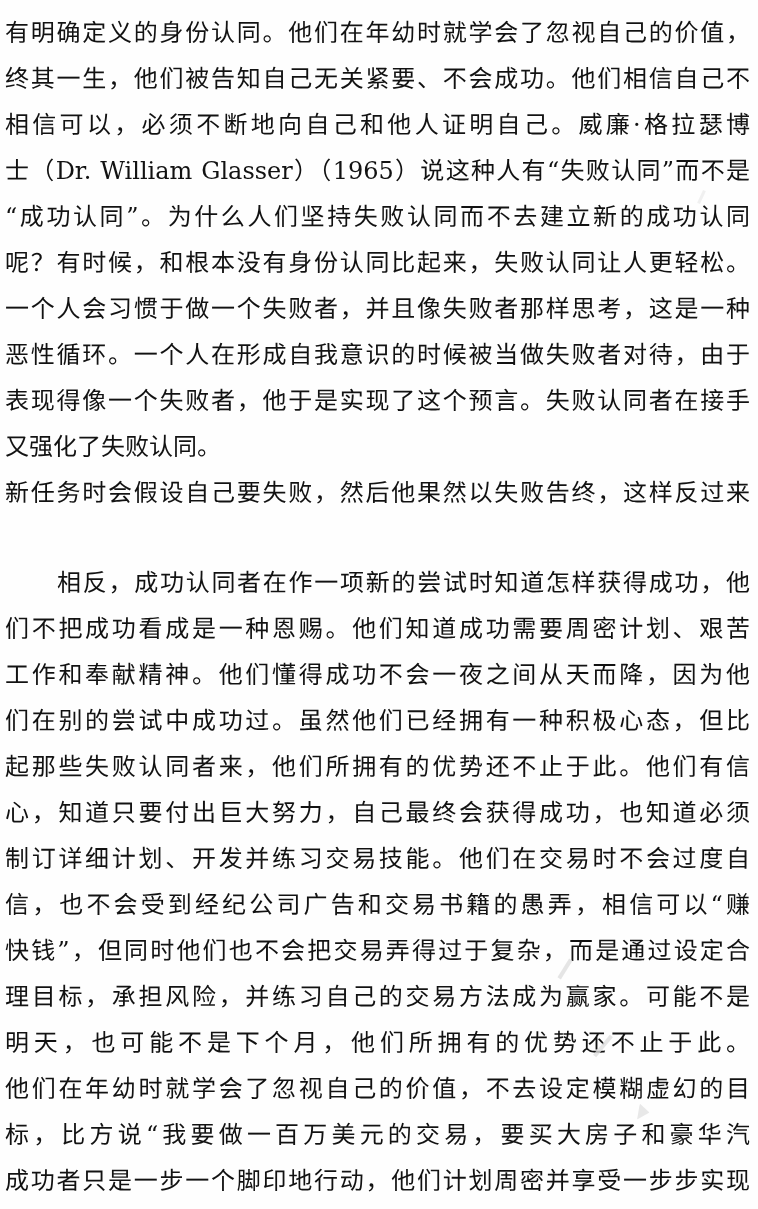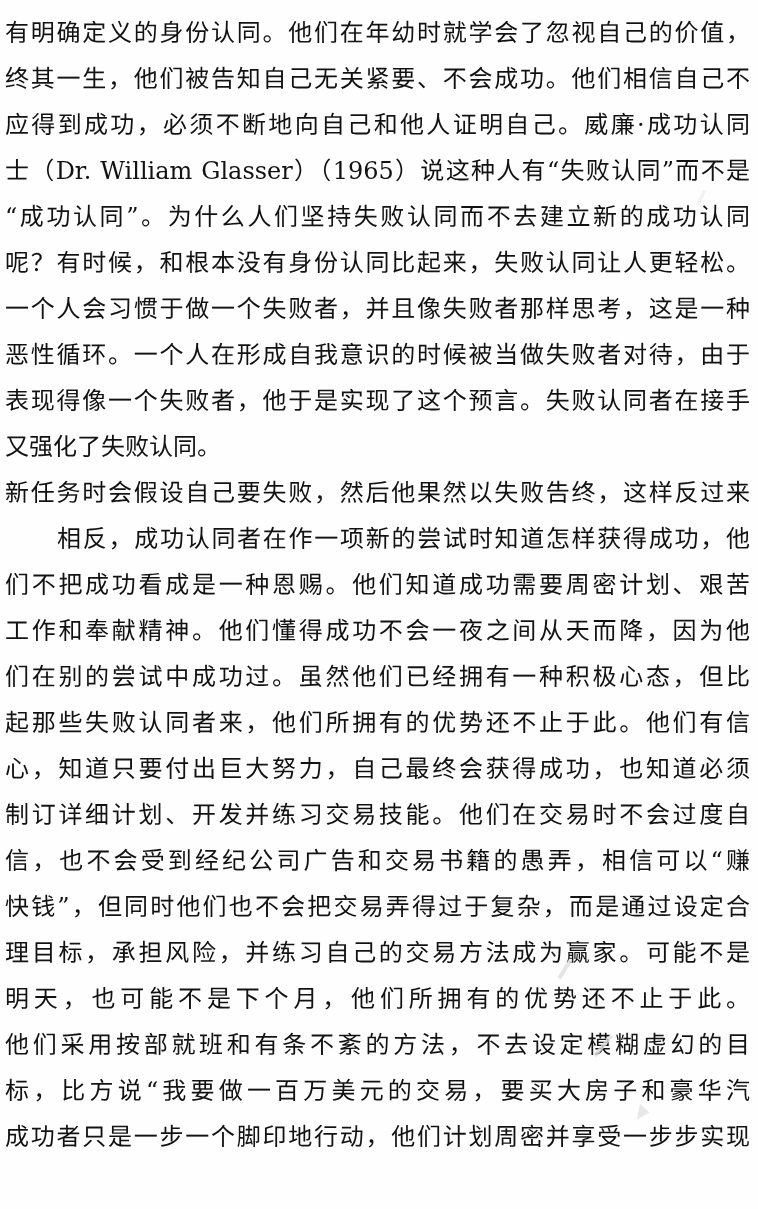--- a/index.html
+++ b/index.html
@@ -25,20 +25,21 @@
   }
   .line {
     height: 46px;
     white-space: nowrap;
     text-align: justify;
     text-align-last: justify;
     overflow: hidden;
   }
   .line.indent {
     padding-left: 52px;
+    margin-top: 44px;
   }
   .line.short-last {
     text-align-last: left;
   }
   
   .artifact {
     position: absolute;
     background: #dedede;
     opacity: 0.8;
     pointer-events: none;
@@ -49,41 +50,41 @@
                  clip-path: polygon(0 0, 100% 35%, 20% 100%); background: #e2e2e2; }
   .artifact.a4 { left: 700px; top: 190px;  width: 3px;  height: 14px; transform: rotate(25deg); background:#ececec; }
 </style>
 </head>
 <body>
 
 <div class="page">
   <div class="page-text">
       <div class="line">有明确定义的身份认同。他们在年幼时就学会了忽视自己的价值，</div>
       <div class="line">终其一生，他们被告知自己无关紧要、不会成功。他们相信自己不</div>
-      <div class="line">应得到成功，必须不断地向自己和他人证明自己。威廉·成功认同</div>
+      <div class="line">相信可以，必须不断地向自己和他人证明自己。威廉·格拉瑟博</div>
       <div class="line">士（Dr. William Glasser）（1965）说这种人有“失败认同”而不是</div>
       <div class="line">“成功认同”。为什么人们坚持失败认同而不去建立新的成功认同</div>
       <div class="line">呢？有时候，和根本没有身份认同比起来，失败认同让人更轻松。</div>
       <div class="line">一个人会习惯于做一个失败者，并且像失败者那样思考，这是一种</div>
       <div class="line">恶性循环。一个人在形成自我意识的时候被当做失败者对待，由于</div>
       <div class="line">表现得像一个失败者，他于是实现了这个预言。失败认同者在接手</div>
       <div class="line short-last">又强化了失败认同。</div>
       <div class="line">新任务时会假设自己要失败，然后他果然以失败告终，这样反过来</div>
       <div class="line indent">相反，成功认同者在作一项新的尝试时知道怎样获得成功，他</div>
       <div class="line">们不把成功看成是一种恩赐。他们知道成功需要周密计划、艰苦</div>
       <div class="line">工作和奉献精神。他们懂得成功不会一夜之间从天而降，因为他</div>
       <div class="line">们在别的尝试中成功过。虽然他们已经拥有一种积极心态，但比</div>
       <div class="line">起那些失败认同者来，他们所拥有的优势还不止于此。他们有信</div>
       <div class="line">心，知道只要付出巨大努力，自己最终会获得成功，也知道必须</div>
       <div class="line">制订详细计划、开发并练习交易技能。他们在交易时不会过度自</div>
       <div class="line">信，也不会受到经纪公司广告和交易书籍的愚弄，相信可以“赚</div>
       <div class="line">快钱”，但同时他们也不会把交易弄得过于复杂，而是通过设定合</div>
       <div class="line">理目标，承担风险，并练习自己的交易方法成为赢家。可能不是</div>
       <div class="line">明天，也可能不是下个月，他们所拥有的优势还不止于此。</div>
-      <div class="line">他们采用按部就班和有条不紊的方法，不去设定模糊虚幻的目</div>
+      <div class="line">他们在年幼时就学会了忽视自己的价值，不去设定模糊虚幻的目</div>
       <div class="line">标，比方说“我要做一百万美元的交易，要买大房子和豪华汽</div>
       <div class="line">成功者只是一步一个脚印地行动，他们计划周密并享受一步步实现</div>
     </div>
   <div class="artifact a1"></div>
   <div class="artifact a2"></div>
   <div class="artifact a3"></div>
   <div class="artifact a4"></div>
 </div>
 
 </body></html>

